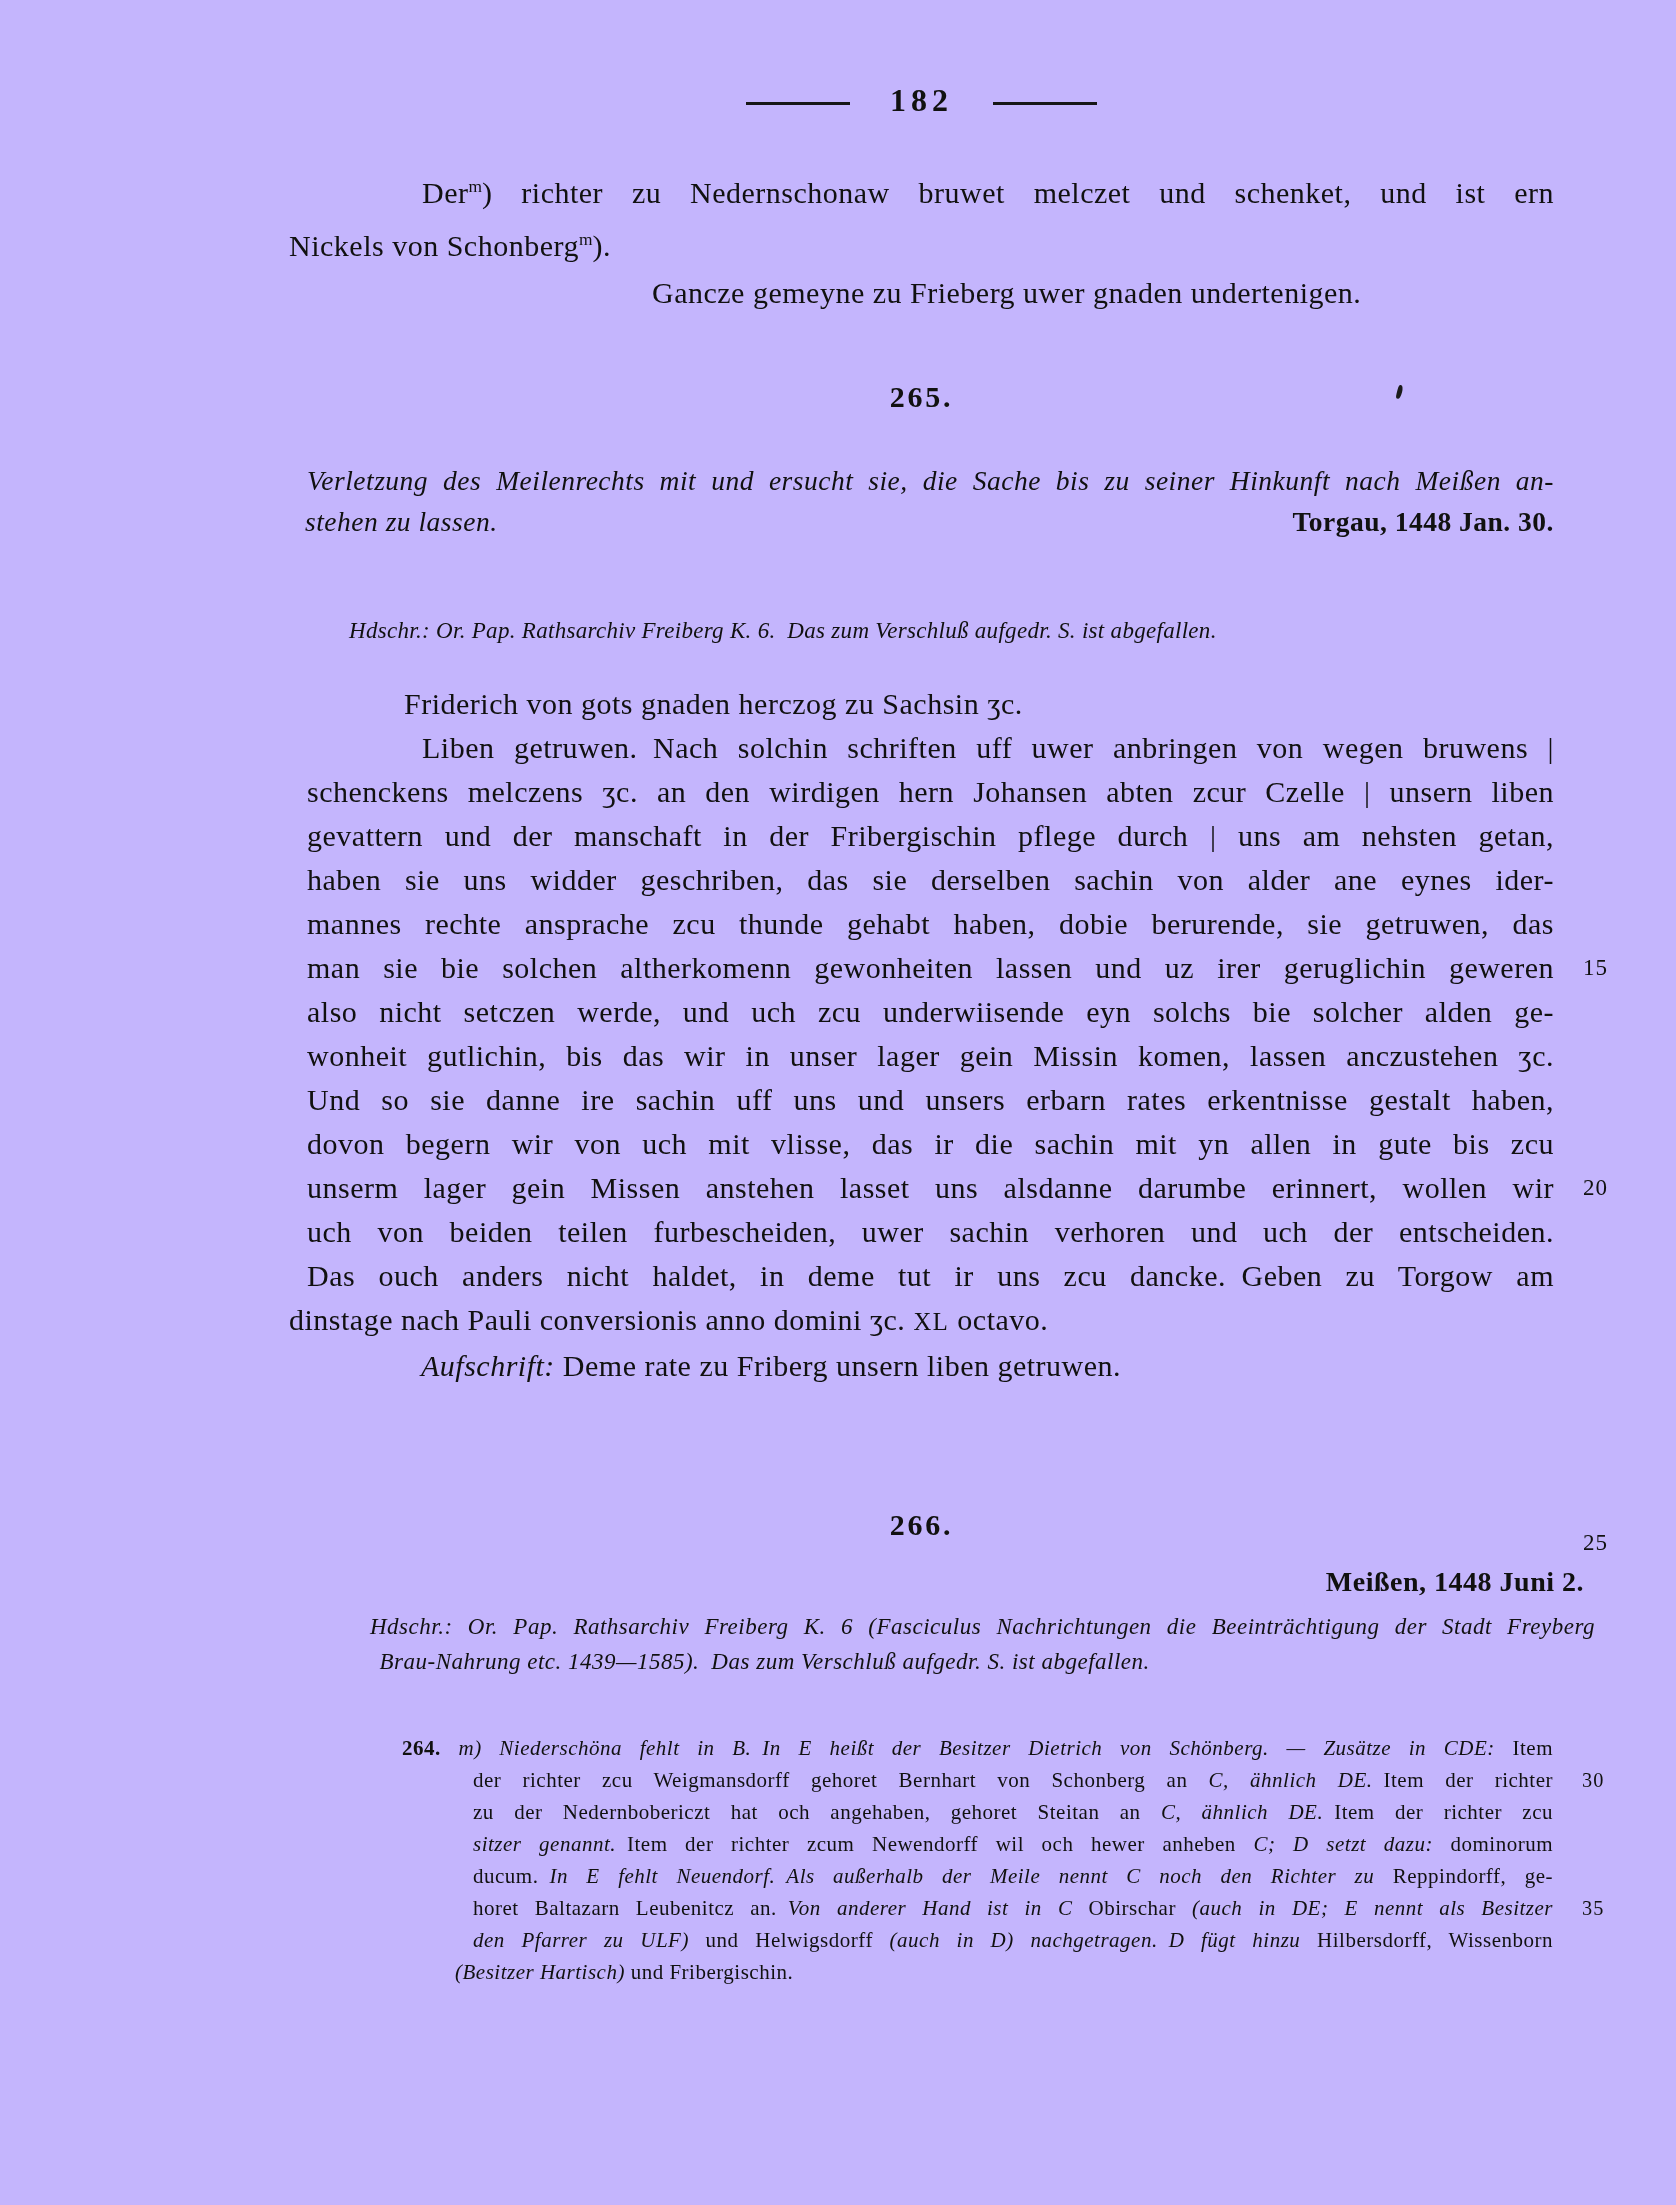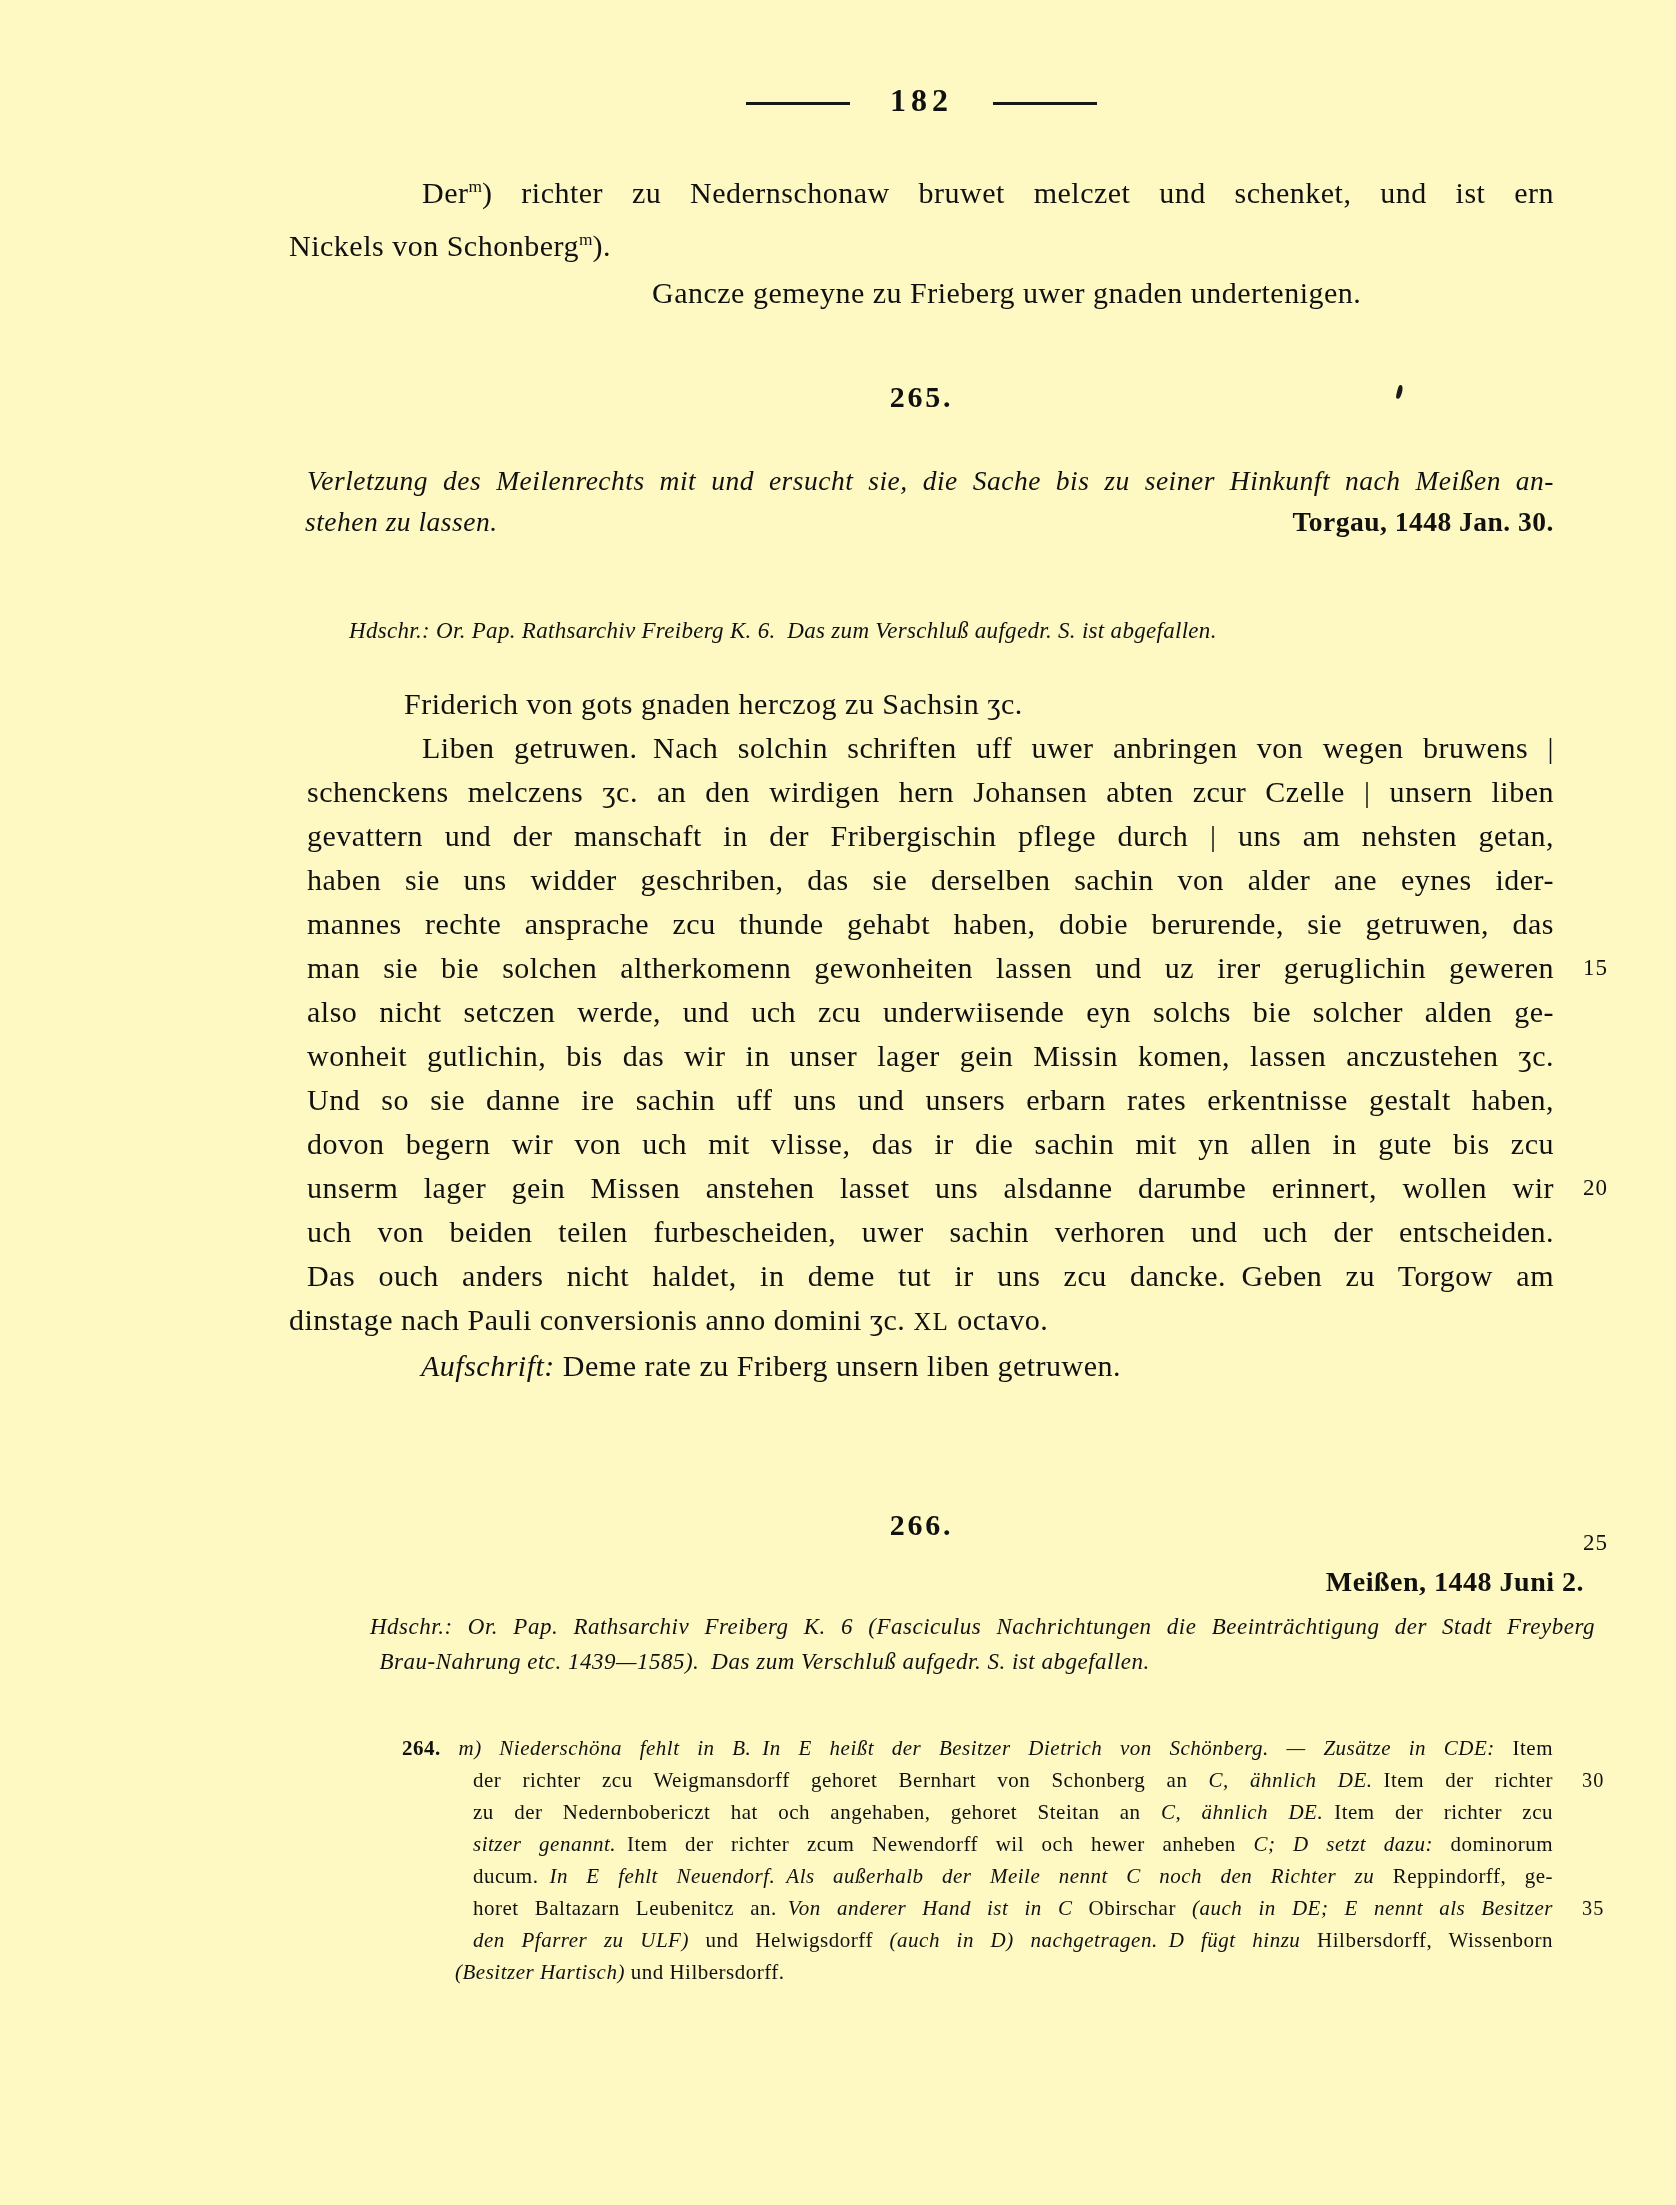--- a/index.html
+++ b/index.html
@@ -1,17 +1,17 @@
 <!DOCTYPE html>
 <html style="font-size:8.8px"><head>
 <meta charset="utf-8">
 <style>
   html,body{margin:0;padding:0;background:#ffffff;}
   .page{
-    position:relative;width:1677px;height:2205px;background:#fef9c3;
+    position:relative;width:1677px;height:2205px;background:#c4b5fd;
     font-family:"Liberation Serif","DejaVu Serif",serif;color:#111110;
     overflow:hidden;
   }
   
   .pagehead{position:absolute;top:82px;left:289px;width:1265px;
     display:flex;justify-content:center;align-items:center;gap:40px;}
   .pagenum{font-size:32px;font-weight:700;letter-spacing:5px;}
   .rule{display:inline-block;width:104px;height:0;border-top:3.8px solid #171716;margin-top:5.5px;}
   
   .line{position:relative;letter-spacing:0.5px;}
@@ -112,17 +112,17 @@
     </section>
 
   <section class="footnote">
       <div class="line just fnfirst"><span class="bd">264. </span><span class="it">m) Niederschöna fehlt in B. In E heißt der Besitzer Dietrich von Schönberg. — Zusätze in CDE: </span><span class="">Item</span></div>
       <div class="line just"><span class="">der richter zcu Weigmansdorff gehoret Bernhart von Schonberg an </span><span class="it">C, ähnlich DE.</span><span class=""> Item der richter</span><span class="mnum">30</span></div>
       <div class="line just"><span class="">zu der Nedernbobericzt hat och angehaben, gehoret Steitan an </span><span class="it">C, ähnlich DE.</span><span class=""> Item der richter zcu</span></div>
       <div class="line just"><span class="it">sitzer genannt.</span><span class=""> Item der richter zcum Newendorff wil och hewer anheben </span><span class="it">C; D setzt dazu:</span><span class=""> dominorum</span></div>
       <div class="line just"><span class="">ducum.</span><span class="it"> In E fehlt Neuendorf. Als außerhalb der Meile nennt C noch den Richter zu </span><span class="">Reppindorff, ge-</span></div>
       <div class="line just"><span class="">horet Baltazarn Leubenitcz an.</span><span class="it"> Von anderer Hand ist in C </span><span class="">Obirschar </span><span class="it">(auch in DE; E nennt als Besitzer</span><span class="mnum">35</span></div>
       <div class="line just"><span class="it">den Pfarrer zu ULF)</span><span class=""> und Helwigsdorff </span><span class="it">(auch in D) nachgetragen. D fügt hinzu </span><span class="">Hilbersdorff, Wissenborn</span></div>
-      <div class="line"><span class="it">(Besitzer Hartisch)</span><span class=""> und Hilbersdorff.</span></div>
+      <div class="line"><span class="it">(Besitzer Hartisch)</span><span class=""> und Fribergischin.</span></div>
     </section>
 
 </div>
 
 
 </body></html>

